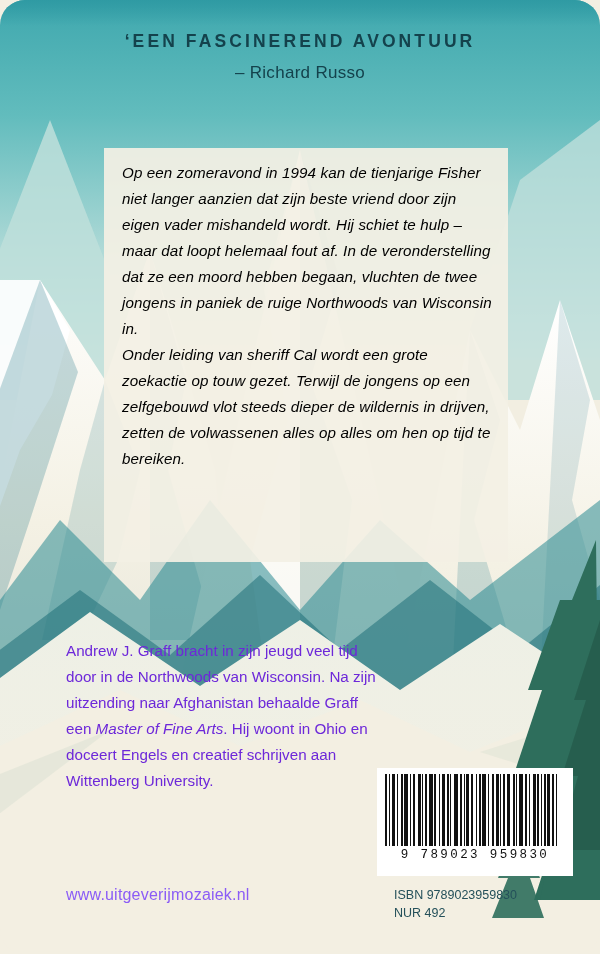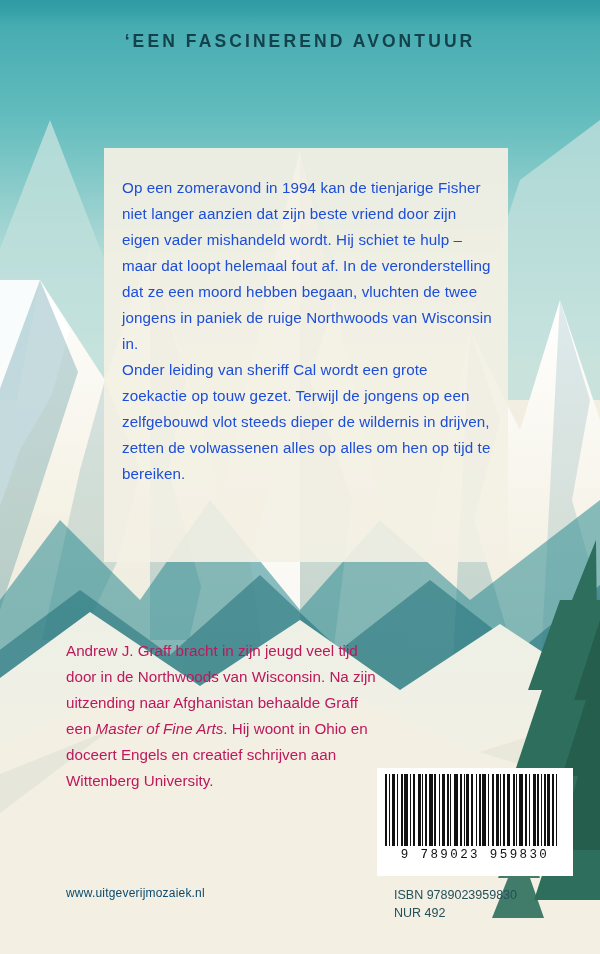--- a/index.html
+++ b/index.html
@@ -12,20 +12,21 @@
     background: #f3efe2;
     font-family: "Liberation Sans", sans-serif;
     overflow: hidden;
   }
   .cover {
     position: relative;
     width: 600px;
     height: 954px;
     background: #f2eee1;
     overflow: hidden;
+    border-radius: 25px;
   }
 
   
   .sky {
     position: absolute;
     left: 0; top: 0;
     width: 600px; height: 360px;
     background: linear-gradient(180deg, #3fa8ae 0%, #62bcbd 32%, #9ed3d1 62%, #cfe6e2 85%, #eef0e6 100%);
   }
   .sky-top-fade {
@@ -48,26 +49,27 @@
     position: absolute;
     left: 104px;
     top: 148px;
     width: 404px;
     height: 414px;
     background: rgba(243,240,228,0.93);
   }
   .blurb {
     position: absolute;
     left: 122px;
-    top: 175px;
+    top: 160px;
     width: 370px;
-    color: #1d4ed8;
+    color: #000000;
     font-size: 15.2px;
     line-height: 26px;
     letter-spacing: 0.1px;
+    font-style: italic;
   }
   .blurb p { margin: 0; }
   .blurb p.gap { margin-top: 26px; }
 
   
   .quote {
     position: absolute;
     left: 0;
     top: 26px;
     width: 600px;
@@ -87,34 +89,34 @@
     letter-spacing: 0.3px;
     color: #14424c;
   }
 
   
   .bio {
     position: absolute;
     left: 66px;
     top: 638px;
     width: 310px;
-    color: #be185d;
+    color: #6d28d9;
     font-size: 15.2px;
     line-height: 26px;
   }
   .bio p { margin: 0; }
   .bio i { font-style: italic; }
 
   
   .website {
     position: absolute;
     left: 66px;
     top: 886px;
-    color: #0c4a6e;
-    font-size: 12px;
+    color: #8b5cf6;
+    font-size: 16px;
     letter-spacing: 0.2px;
   }
   .isbn-block {
     position: absolute;
     left: 366px;
     top: 886px;
     color: #24505a;
     font-size: 12.5px;
     line-height: 18px;
   }
@@ -207,20 +209,21 @@
     </g>
     <g fill="#24594a" opacity="0.75">
       <polygon points="600,620 574,700 586,700 562,776 578,776 558,850 600,850"></polygon>
     </g>
 
     <polygon points="516,832 498,878 508,878 492,918 544,918 530,878 540,878 522,832" fill="#2e6e5c" opacity="0.9"></polygon>
   </svg>
 
   <div class="quote">
     <div class="quote-line">‘EEN FASCINEREND AVONTUUR</div>
+    <div class="quote-attr">– Richard Russo</div>
   </div>
 
   <div class="blurb-panel"></div>
   <div class="blurb">
     <p>Op een zomeravond in 1994 kan de tienjarige Fisher niet langer aanzien dat zijn beste vriend door zijn eigen vader mishandeld wordt. Hij schiet te hulp – maar dat loopt helemaal fout af. In de veronderstelling dat ze een moord hebben begaan, vluchten de twee jongens in paniek de ruige Northwoods van Wisconsin in.</p>
     <p>Onder leiding van sheriff Cal wordt een grote zoekactie op touw gezet. Terwijl de jongens op een zelfgebouwd vlot steeds dieper de wildernis in drijven, zetten de volwassenen alles op alles om hen op tijd te bereiken.</p>
   </div>
 
   <div class="bio">
     <p><span>Andrew J. Graff bracht in zijn jeugd veel tijd door in de Northwoods van Wisconsin. Na zijn uitzending naar Afghanistan behaalde Graff een </span><i>Master of Fine Arts</i><span>. Hij woont in Ohio en doceert Engels en creatief schrijven aan Wittenberg University.</span></p>

